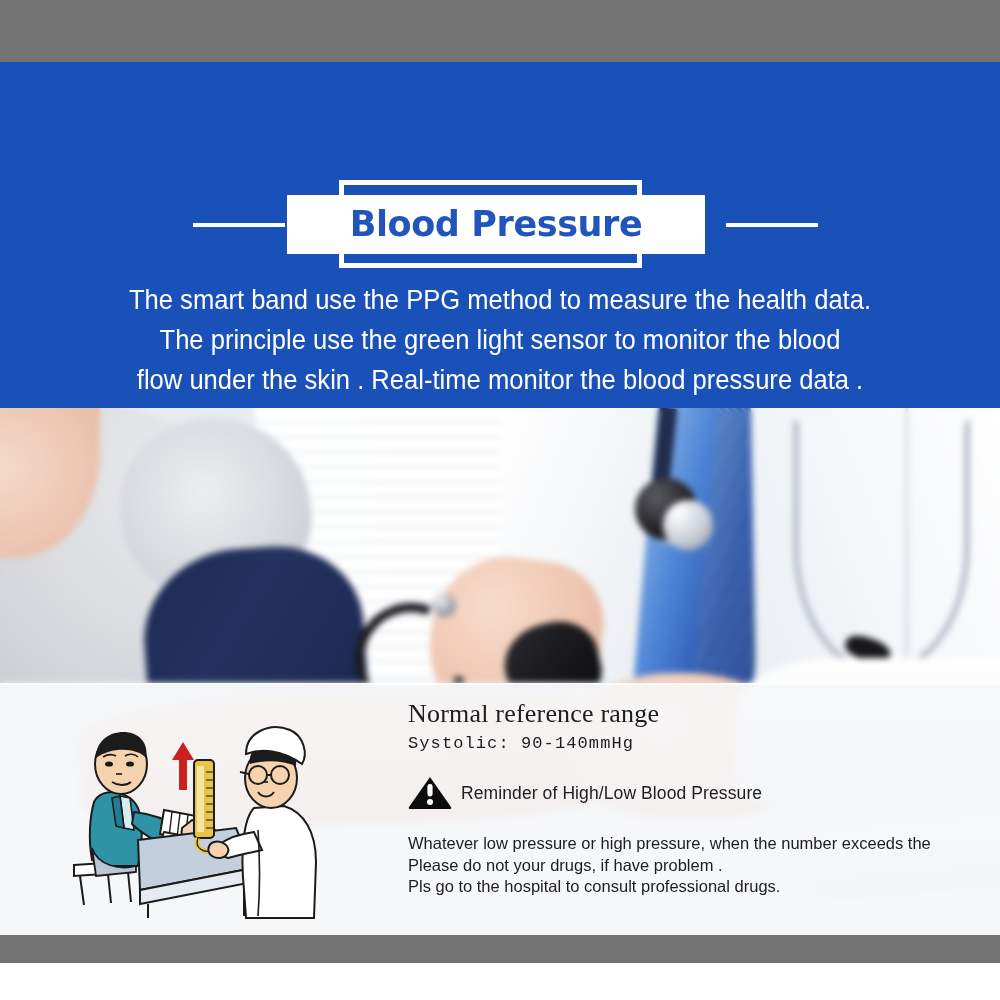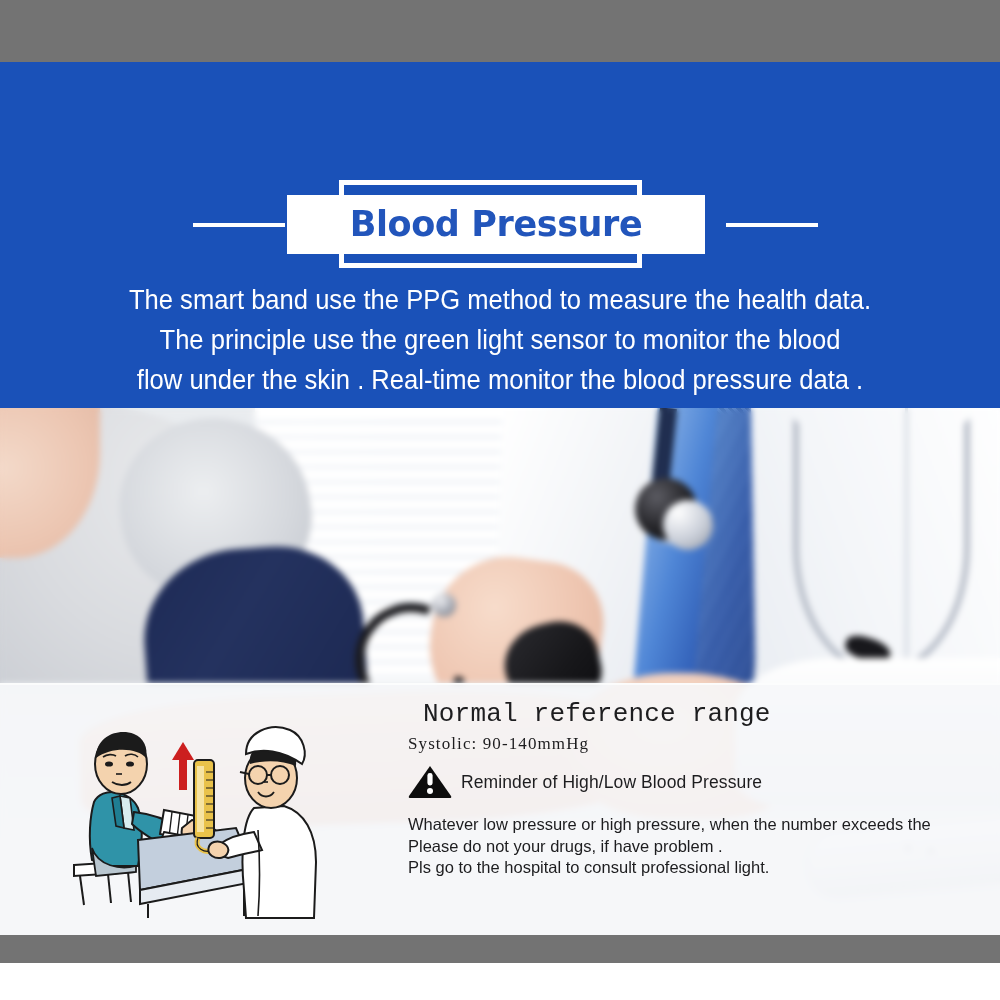--- a/index.html
+++ b/index.html
@@ -307,54 +307,54 @@
   }
 
   
   .info-text {
     position: absolute;
     left: 408px;
     top: 15px;
     width: 575px;
   }
   .ref-title {
-    font-family: Liberation Mono, monospace;
+    font-family: Liberation Serif, serif;
     font-size: 26px;
     color: #1d1d1f;
     line-height: 32px;
     letter-spacing: .2px;
-    margin: 0 0 2px 15px;
+    margin: 0 0 2px 0;
   }
   .ref-line {
-    font-family: Liberation Serif, serif;
+    font-family: Liberation Mono, monospace;
     font-size: 17px;
     color: #1d1d1f;
     line-height: 23px;
     letter-spacing: 1.1px;
     margin: 0;
   }
   .reminder-row {
     display: flex;
     align-items: center;
-    margin-top: 10px;
+    margin-top: 21px;
   }
   .warn-icon {
     width: 44px; height: 33px;
     flex: 0 0 auto;
     margin-right: 9px;
   }
   .reminder-label {
     font-family: "Liberation Sans", sans-serif;
     font-size: 17.5px;
     color: #1d1d1f;
     line-height: 20px;
     letter-spacing: .1px;
   }
   .body-copy {
-    margin-top: 16px;
+    margin-top: 24px;
     font-family: "Liberation Sans", sans-serif;
     font-size: 16.5px;
     color: #1d1d1f;
     line-height: 21.5px;
     letter-spacing: 0px;
   }
   .body-copy .ln { display: block; white-space: nowrap; }
 </style>
 </head>
 <body>
@@ -508,18 +508,18 @@
           <path d="M22 1 L43 31 Q44 33 41.5 33 L2.5 33 Q0 33 1 31 Z" fill="#0d0d0d"></path>
           <rect x="19.4" y="8" width="5.2" height="12.5" rx="2.4" fill="#ffffff"></rect>
           <circle cx="22" cy="26" r="3" fill="#ffffff"></circle>
         </svg>
         <span class="reminder-label">Reminder of High/Low Blood Pressure</span>
       </div>
 
       <div class="body-copy">
         <span class="ln">Whatever low pressure or high pressure, when the number exceeds the</span>
         <span class="ln">Please do not your drugs, if have problem .</span>
-        <span class="ln">Pls go to the hospital to consult professional light.</span>
+        <span class="ln">Pls go to the hospital to consult professional drugs.</span>
       </div>
     </div>
   </div>
 
 </div>
 
 </body></html>

